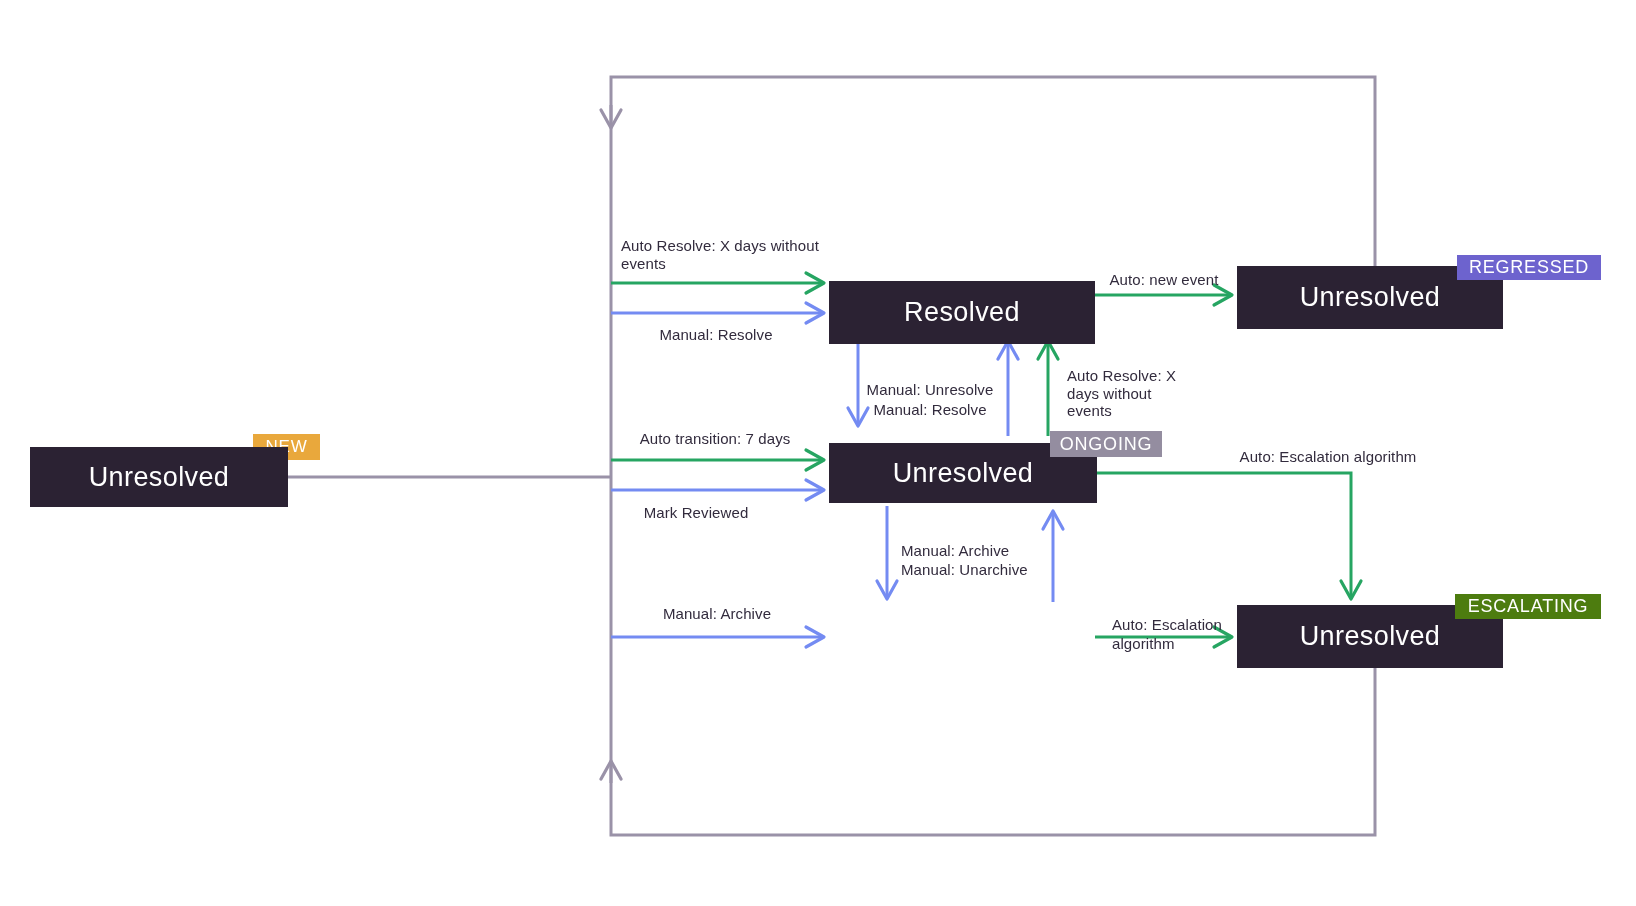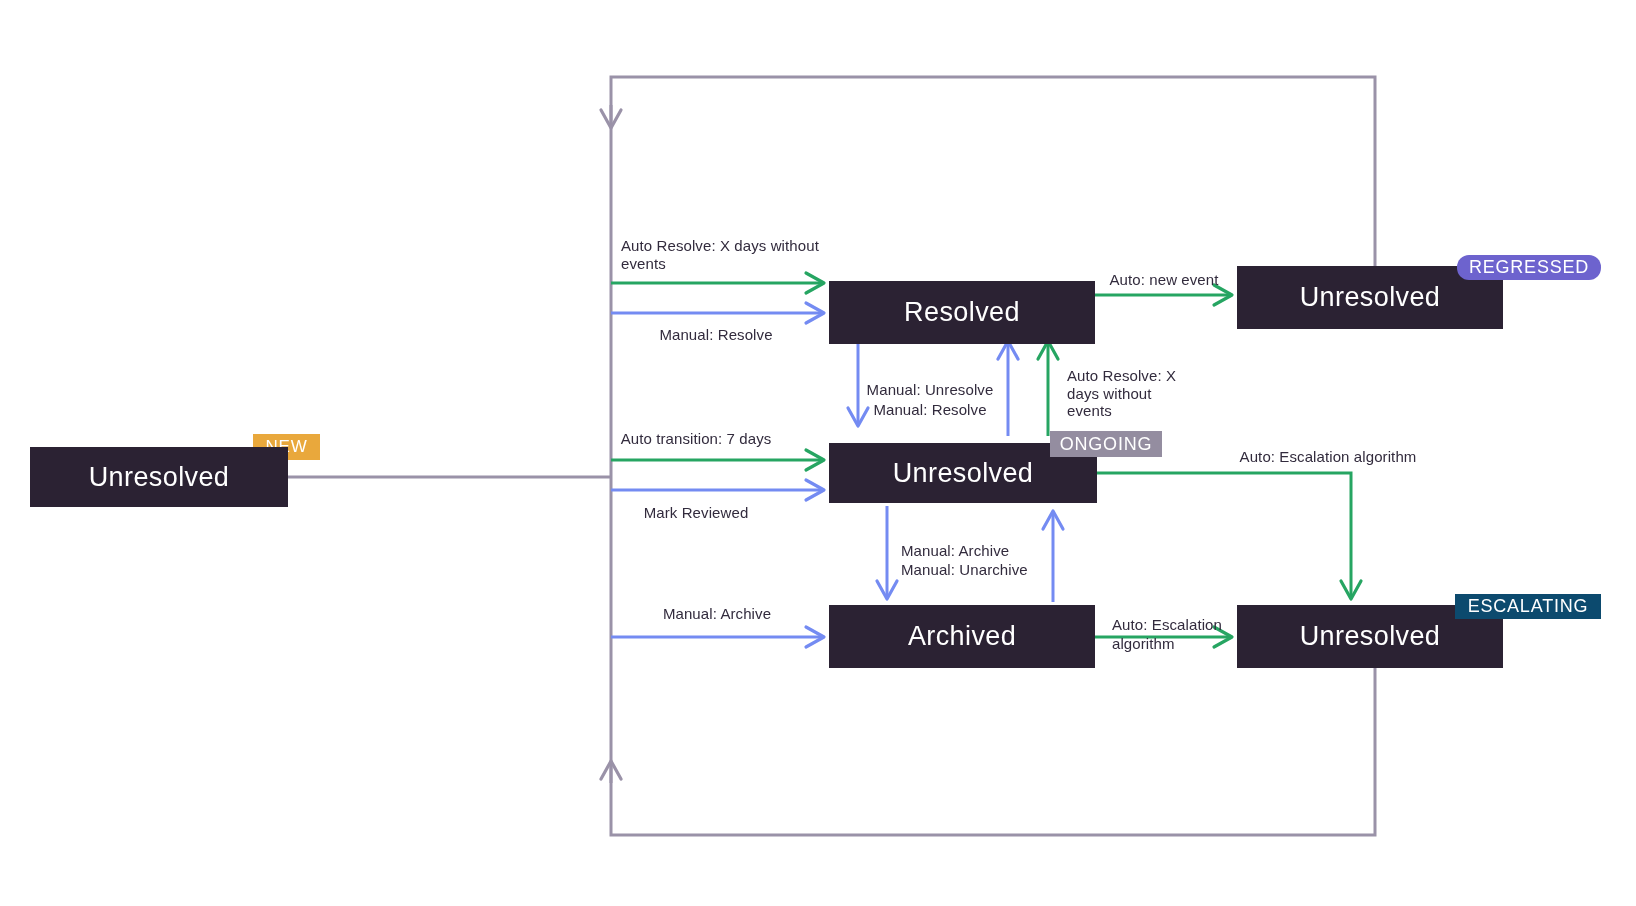--- a/index.html
+++ b/index.html
@@ -14,44 +14,44 @@
   .state-box{
     position:absolute;z-index:2;background:#2B2233;color:#ffffff;
     display:flex;align-items:center;justify-content:center;
     font-size:27px;font-weight:500;letter-spacing:0.4px;
   }
   .badge{
     position:absolute;display:flex;align-items:center;justify-content:center;
     color:#ffffff;font-size:18px;font-weight:500;letter-spacing:0.8px;z-index:3;
   }
   .badge-new{background:#E9A83C;z-index:1;font-size:17px;}
-  .badge-regressed{background:#6D63CE;border-radius:12px;}
+  .badge-regressed{background:#6D63CE;}
   .badge-ongoing{background:#948DA0;text-align:right;}
-  .badge-escalating{background:#0c4a6e;}
+  .badge-escalating{background:#4d7c0f;}
   .edge-label{
     position:absolute;z-index:4;color:#322B3D;font-size:15px;font-weight:500;
     line-height:18px;white-space:pre-line;letter-spacing:0.1px;
   }
   .ta-c{text-align:center;}
   
   #box-new{left:30px;top:447px;width:258px;height:60px;}
   #box-resolved{left:829px;top:281px;width:266px;height:63px;}
   #box-regressed{left:1237px;top:266px;width:266px;height:63px;}
   #box-ongoing{left:829px;top:443px;width:268px;height:60px;}
   #box-archived{left:829px;top:605px;width:266px;height:63px;}
   #box-escalating{left:1237px;top:605px;width:266px;height:63px;}
   
   #badge-new{left:253px;top:434px;width:67px;height:26px;}
   #badge-regressed{left:1457px;top:255px;width:144px;height:25px;}
   #badge-ongoing{left:1050px;top:431px;width:112px;height:26px;}
   #badge-escalating{left:1455px;top:594px;width:146px;height:25px;}
   
   #lbl-auto-resolve-top{left:621px;top:237px;}
   #lbl-manual-resolve-top{left:611px;top:326px;width:210px;}
-  #lbl-auto-transition{left:611px;top:430px;width:170px;}
+  #lbl-auto-transition{left:630px;top:430px;width:170px;}
   #lbl-mark-reviewed{left:611px;top:504px;width:170px;}
   #lbl-manual-archive-left{left:611px;top:605px;width:212px;}
   #lbl-manual-unresolve-pair{left:849px;top:380px;width:162px;line-height:19.5px;}
   #lbl-auto-resolve-right{left:1067px;top:367px;line-height:17.5px;}
   #lbl-auto-new-event{left:1085px;top:271px;width:158px;}
   #lbl-auto-escalation-right{left:1237px;top:448px;width:182px;}
   #lbl-manual-archive-pair{left:901px;top:542px;line-height:18.5px;}
   #lbl-auto-escalation-bottom{left:1112px;top:589px;line-height:18.5px;margin-top:27px;}
 </style>
 </head>
@@ -96,21 +96,20 @@
 
   <div id="badge-new" class="badge badge-new">NEW</div>
   <div id="badge-regressed" class="badge badge-regressed">REGRESSED</div>
   <div id="badge-ongoing" class="badge badge-ongoing">ONGOING</div>
   <div id="badge-escalating" class="badge badge-escalating">ESCALATING</div>
 
   <div id="box-new" class="state-box">Unresolved</div>
   <div id="box-resolved" class="state-box">Resolved</div>
   <div id="box-regressed" class="state-box">Unresolved</div>
   <div id="box-ongoing" class="state-box">Unresolved</div>
-  <div id="box-archived" class="state-box">Archived</div>
   <div id="box-escalating" class="state-box">Unresolved</div>
 
   <div id="lbl-auto-resolve-top" class="edge-label">Auto Resolve: X days without
 events</div>
   <div id="lbl-manual-resolve-top" class="edge-label ta-c">Manual: Resolve</div>
   <div id="lbl-auto-transition" class="edge-label ta-c">Auto transition: 7 days</div>
   <div id="lbl-mark-reviewed" class="edge-label ta-c">Mark Reviewed</div>
   <div id="lbl-manual-archive-left" class="edge-label ta-c">Manual: Archive</div>
   <div id="lbl-manual-unresolve-pair" class="edge-label ta-c">Manual: Unresolve
 Manual: Resolve</div>

